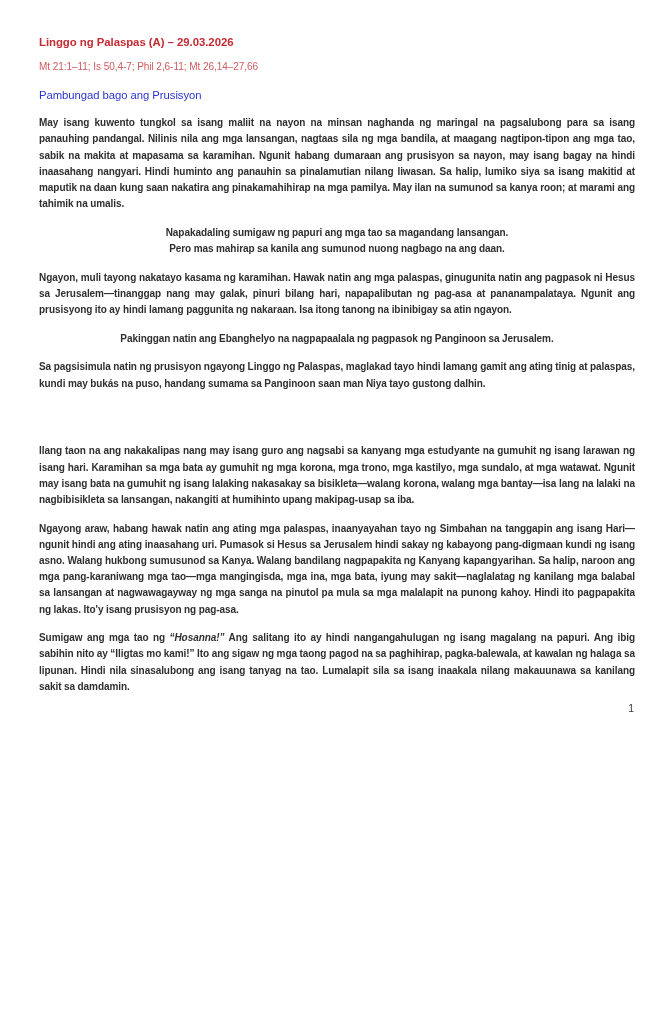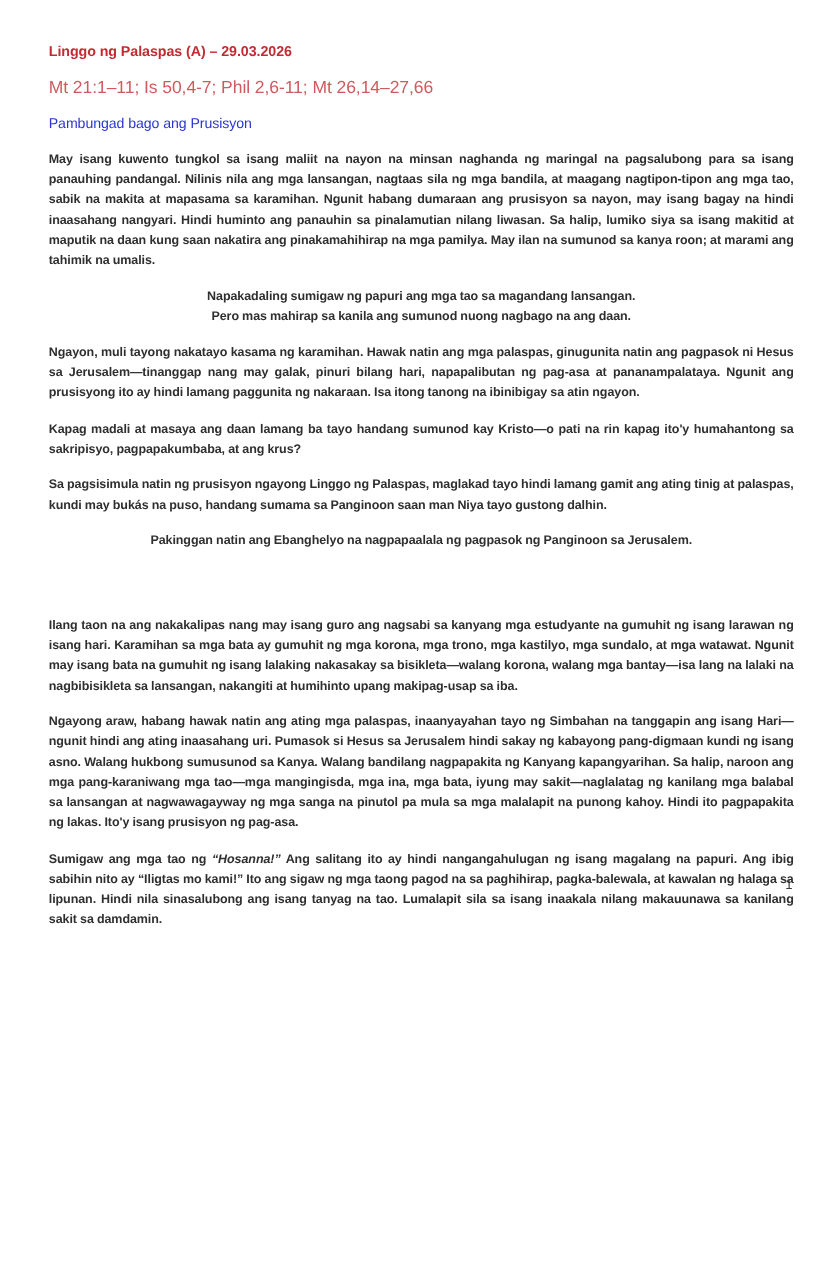--- a/index.html
+++ b/index.html
@@ -24,21 +24,21 @@
   }
   .doc-title {
     font-size: 11.4px;
     font-weight: bold;
     color: #c32b32;
     letter-spacing: -0.05px;
     margin: 0 0 11px 0;
     line-height: 1.2;
   }
   .doc-readings {
-    font-size: 14px;
+    font-size: 10px;
     color: #cf5a5e;
     margin: 0 0 15px 0;
     line-height: 1.2;
     letter-spacing: -0.05px;
   }
   .section-heading {
     font-size: 11.3px;
     font-weight: normal;
     color: #2a35cf;
     margin: 16px 0 13px 0;
@@ -94,25 +94,24 @@
 
   <h2 class="section-heading">Pambungad bago ang Prusisyon</h2>
 
   <p class="body-par">May isang kuwento tungkol sa isang maliit na nayon na minsan naghanda ng maringal na pagsalubong para sa isang panauhing pandangal. Nilinis nila ang mga lansangan, nagtaas sila ng mga bandila, at maagang nagtipon-tipon ang mga tao, sabik na makita at mapasama sa karamihan. Ngunit habang dumaraan ang prusisyon sa nayon, may isang bagay na hindi inaasahang nangyari. Hindi huminto ang panauhin sa pinalamutian nilang liwasan. Sa halip, lumiko siya sa isang makitid at maputik na daan kung saan nakatira ang pinakamahihirap na mga pamilya. May ilan na sumunod sa kanya roon; at marami ang tahimik na umalis.</p>
 
   <p class="body-par no-justify" style="white-space: pre-line;">Napakadaling sumigaw ng papuri ang mga tao sa magandang lansangan.
 Pero mas mahirap sa kanila ang sumunod nuong nagbago na ang daan.</p>
 
   <p class="body-par">Ngayon, muli tayong nakatayo kasama ng karamihan. Hawak natin ang mga palaspas, ginugunita natin ang pagpasok ni Hesus sa Jerusalem—tinanggap nang may galak, pinuri bilang hari, napapalibutan ng pag-asa at pananampalataya. Ngunit ang prusisyong ito ay hindi lamang paggunita ng nakaraan. Isa itong tanong na ibinibigay sa atin ngayon.</p>
 
-  <p class="body-par">Kapag madali at masaya ang daan lamang ba tayo handang sumunod kay Kristo—o pati na rin kapag ito'y humahantong sa sakripisyo, pagpapakumbaba, at ang krus?</p>
+
+  <p class="body-par no-justify">Pakinggan natin ang Ebanghelyo na nagpapaalala ng pagpasok ng Panginoon sa Jerusalem.</p>
 
   <p class="body-par">Sa pagsisimula natin ng prusisyon ngayong Linggo ng Palaspas, maglakad tayo hindi lamang gamit ang ating tinig at palaspas, kundi may bukás na puso, handang sumama sa Panginoon saan man Niya tayo gustong dalhin.</p>
-
-  <p class="body-par no-justify">Pakinggan natin ang Ebanghelyo na nagpapaalala ng pagpasok ng Panginoon sa Jerusalem.</p>
 
   <div class="gap-before-homily"></div>
 
 
   <p class="body-par">Ilang taon na ang nakakalipas nang may isang guro ang nagsabi sa kanyang mga estudyante na gumuhit ng isang larawan ng isang hari. Karamihan sa mga bata ay gumuhit ng mga korona, mga trono, mga kastilyo, mga sundalo, at mga watawat. Ngunit may isang bata na gumuhit ng isang lalaking nakasakay sa bisikleta—walang korona, walang mga bantay—isa lang na lalaki na nagbibisikleta sa lansangan, nakangiti at humihinto upang makipag-usap sa iba.</p>
 
 
   <p class="body-par">Ngayong araw, habang hawak natin ang ating mga palaspas, inaanyayahan tayo ng Simbahan na tanggapin ang isang Hari—ngunit hindi ang ating inaasahang uri. Pumasok si Hesus sa Jerusalem hindi sakay ng kabayong pang-digmaan kundi ng isang asno. Walang hukbong sumusunod sa Kanya. Walang bandilang nagpapakita ng Kanyang kapangyarihan. Sa halip, naroon ang mga pang-karaniwang mga tao—mga mangingisda, mga ina, mga bata, iyung may sakit—naglalatag ng kanilang mga balabal sa lansangan at nagwawagayway ng mga sanga na pinutol pa mula sa mga malalapit na punong kahoy. Hindi ito pagpapakita ng lakas.  Ito'y isang prusisyon ng pag-asa.</p>
 
   <p class="body-par"><span>Sumigaw ang mga tao ng </span><span class="it">“Hosanna!”</span><span> Ang salitang ito ay hindi nangangahulugan ng isang magalang na papuri. Ang ibig sabihin nito ay “Iligtas mo kami!” Ito ang sigaw ng mga taong pagod na sa paghihirap, pagka-balewala, at kawalan ng halaga sa lipunan. Hindi nila sinasalubong ang isang tanyag na tao. Lumalapit sila sa isang inaakala nilang makauunawa sa kanilang sakit sa damdamin.</span></p>

